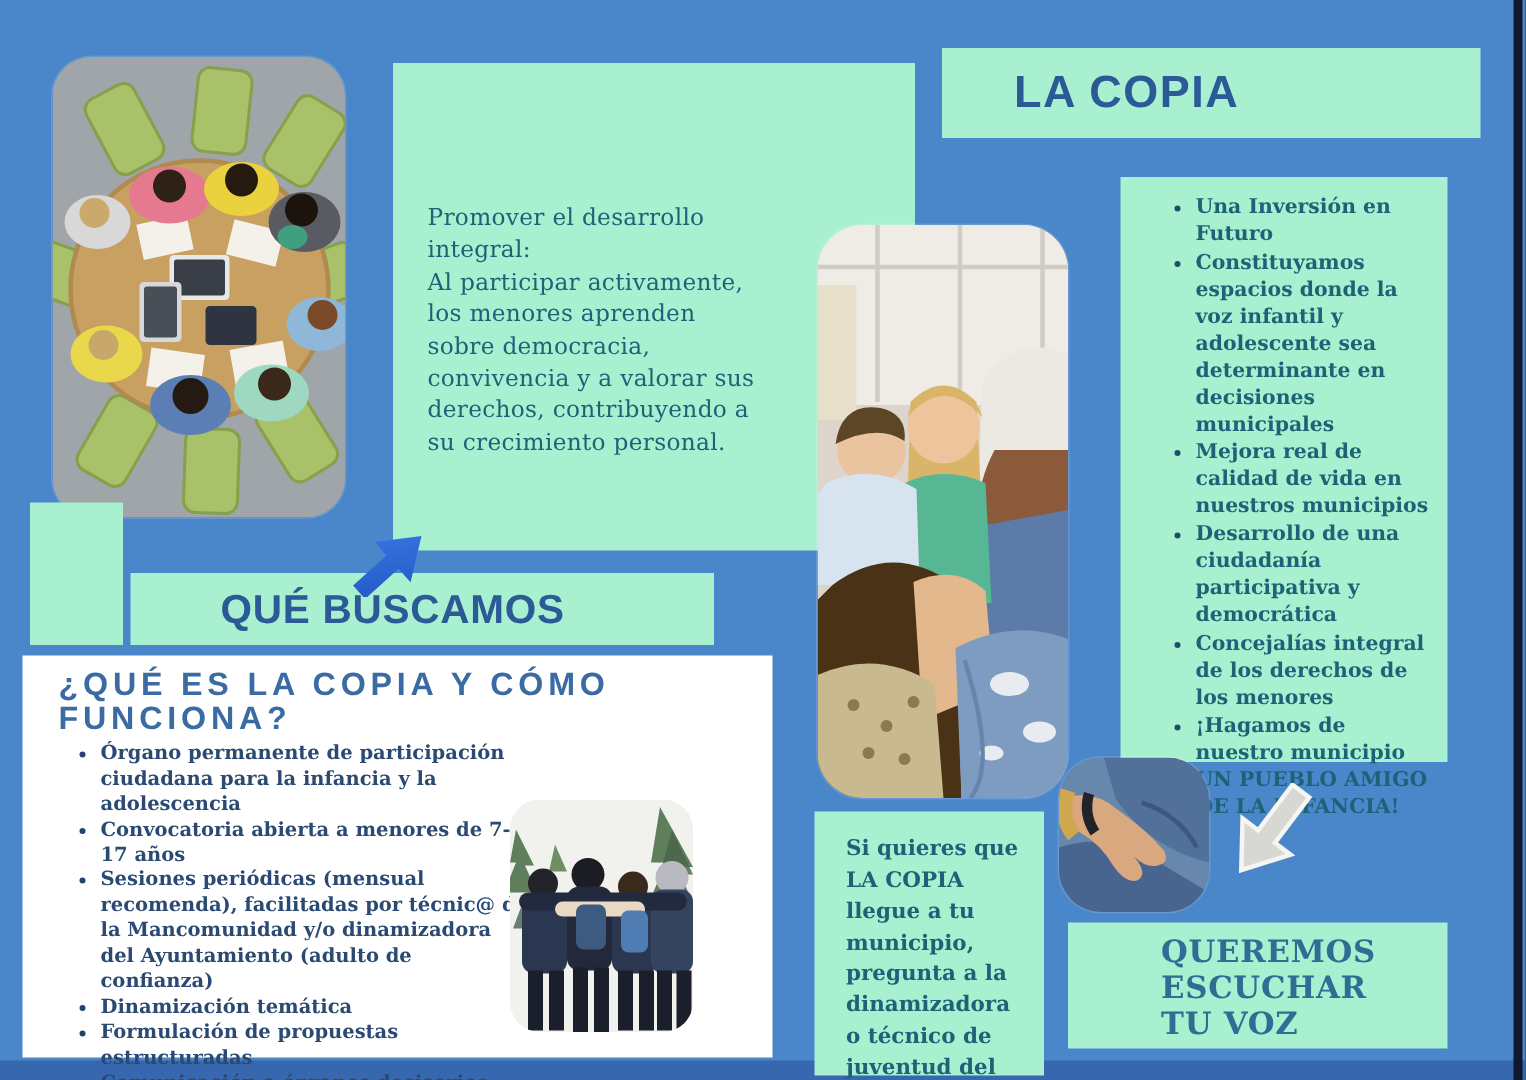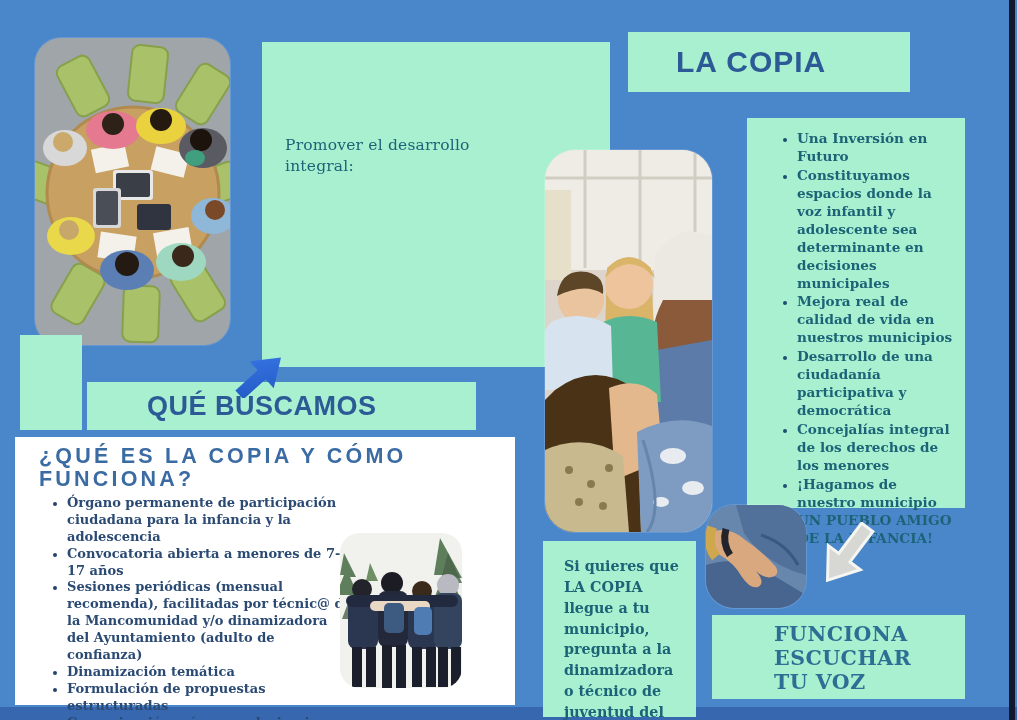--- a/index.html
+++ b/index.html
@@ -29,21 +29,21 @@
     position:absolute;left:23px;top:93px;width:222px;
     font-family:"DejaVu Serif",serif;font-weight:normal;
     font-size:15.5px;line-height:1.38;color:#1d6378;letter-spacing:.2px;
   }
   .promote-text p{margin:0;}
 
   
   .photo-teens{left:545px;top:150px;width:167px;height:382px;border-radius:30px;z-index:3;}
 
   
-  .title-box{left:628px;top:32px;width:282px;height:60px;}
+  .title-box{left:628px;top:32px;width:335px;height:60px;padding-left:24px;}
   .title-text{
     position:absolute;left:48px;top:0;line-height:60px;
     font-size:30px;font-weight:bold;color:#2b5a97;letter-spacing:1px;
   }
 
   
   .benefits-box{left:747px;top:118px;width:218px;height:390px;}
   .benefits-box ul{
     margin:0;padding:12px 12px 0 50px;
     font-family:"DejaVu Serif",serif;font-weight:bold;
@@ -165,20 +165,21 @@
           <circle cx="148" cy="218" r="11" fill="#3a281a"></circle>
       </g>
     </svg>
   </div>
 
   <div class="abs mint mint-chip"></div>
 
   <div class="abs mint promote-box">
     <div class="promote-text">
       <p>Promover el desarrollo integral:</p>
+      <p>Al participar activamente, los menores aprenden sobre democracia, convivencia y a valorar sus derechos, contribuyendo a su crecimiento personal.</p>
     </div>
   </div>
 
   <div class="abs photo photo-teens">
     <svg width="167" height="382" viewBox="0 0 167 382">
       <rect width="167" height="382" fill="#ddd5cb"></rect>
 
       <rect x="0" y="0" width="167" height="120" fill="#efece6"></rect>
       <g stroke="#d2cdc2" stroke-width="3">
         <line x1="40" y1="0" x2="40" y2="118"></line>
@@ -333,18 +334,18 @@
 
   <div class="abs arrow-gray">
     <svg width="80" height="95" viewBox="0 0 80 95">
       <g transform="translate(62,18) rotate(127)">
         <path d="M0,14 L38,14 L38,1 L66,21 L38,41 L38,28 L0,28 Z" fill="#d7d7d3" stroke="#f5f5f2" stroke-width="3"></path>
       </g>
     </svg>
   </div>
 
   <div class="abs mint listen-box">
-    <div class="listen-text pre">FUNCIONA
+    <div class="listen-text pre">QUEREMOS
 ESCUCHAR
 TU VOZ</div>
   </div>
 
 </div>
 
 </body></html>

